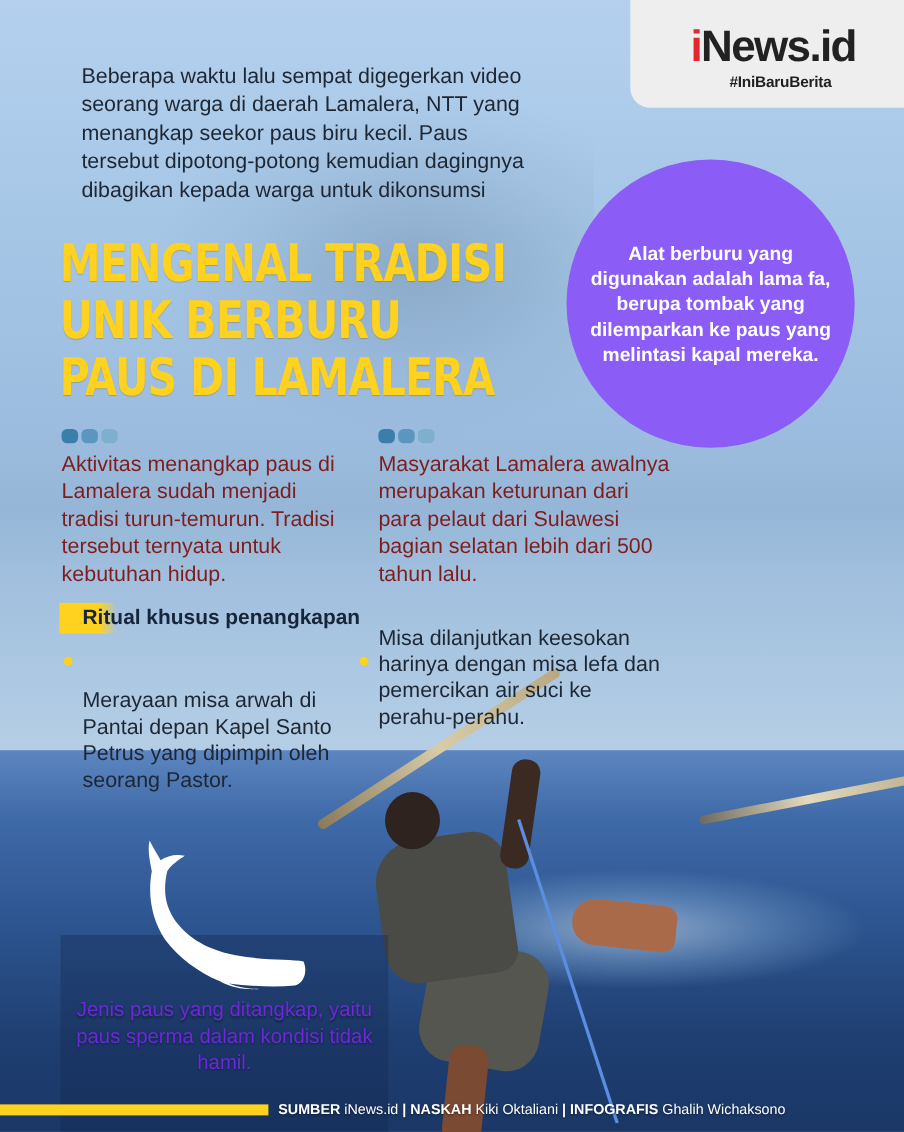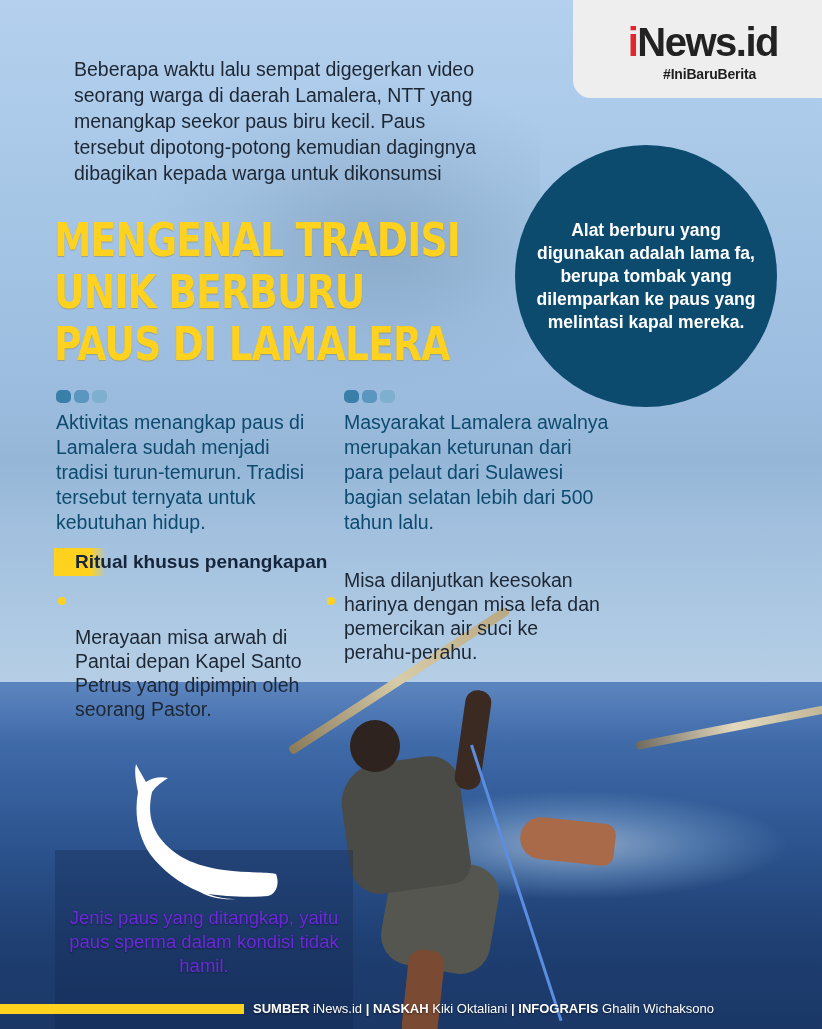--- a/index.html
+++ b/index.html
@@ -102,36 +102,36 @@
     font-family: "DejaVu Sans", sans-serif; font-weight: 700; font-size: 47px;
     line-height: 52px; color: #ffd21f; letter-spacing: -1px;
     transform: scaleX(0.8); transform-origin: left top; white-space: nowrap;
     text-shadow: 0 1px 1px rgba(120,100,0,0.35);
   }
   .headline div { display: block; }
 
   
   .circle {
     position: absolute; left: 515px; top: 145px; width: 262px; height: 262px;
-    border-radius: 50%; background: #0c4a6e;
+    border-radius: 50%; background: #8b5cf6;
     display: flex; align-items: center; justify-content: center; text-align: center;
   }
   .circle-text {
     width: 230px; color: #ffffff; font-weight: 700; font-size: 17.5px; line-height: 23px;
   }
 
   
   .dots { position: absolute; display: flex; gap: 3px; }
   .dot { width: 15px; height: 13px; border-radius: 5px; }
   .dot.d1 { background: #3a7eaa; }
   .dot.d2 { background: #5a96bf; }
   .dot.d3 { background: #7eafcf; }
 
   .fact {
-    position: absolute; width: 270px; font-size: 19.5px; line-height: 25px; color: #0c4a6e;
+    position: absolute; width: 270px; font-size: 19.5px; line-height: 25px; color: #7f1d1d;
   }
 
   
   .ritual-highlight {
     position: absolute; left: 54px; top: 548px; width: 52px; height: 28px;
     background: linear-gradient(90deg, #ffd21f 70%, rgba(255,210,31,0));
   }
   .ritual-title {
     position: absolute; left: 75px; top: 551px;
     font-weight: 700; font-size: 19px; color: #17253a; text-align: center;

